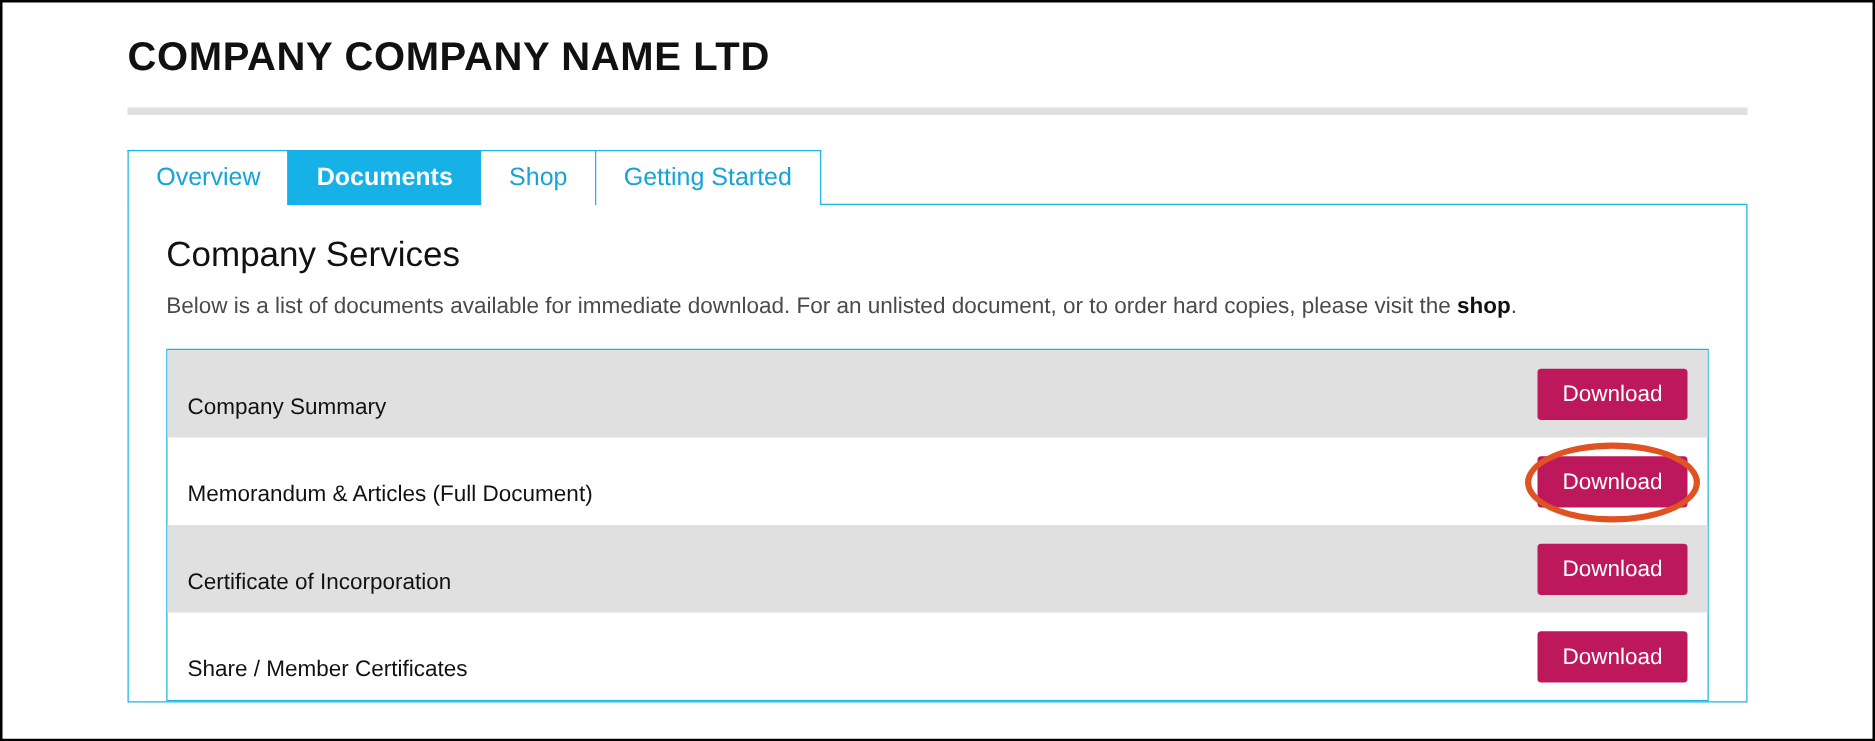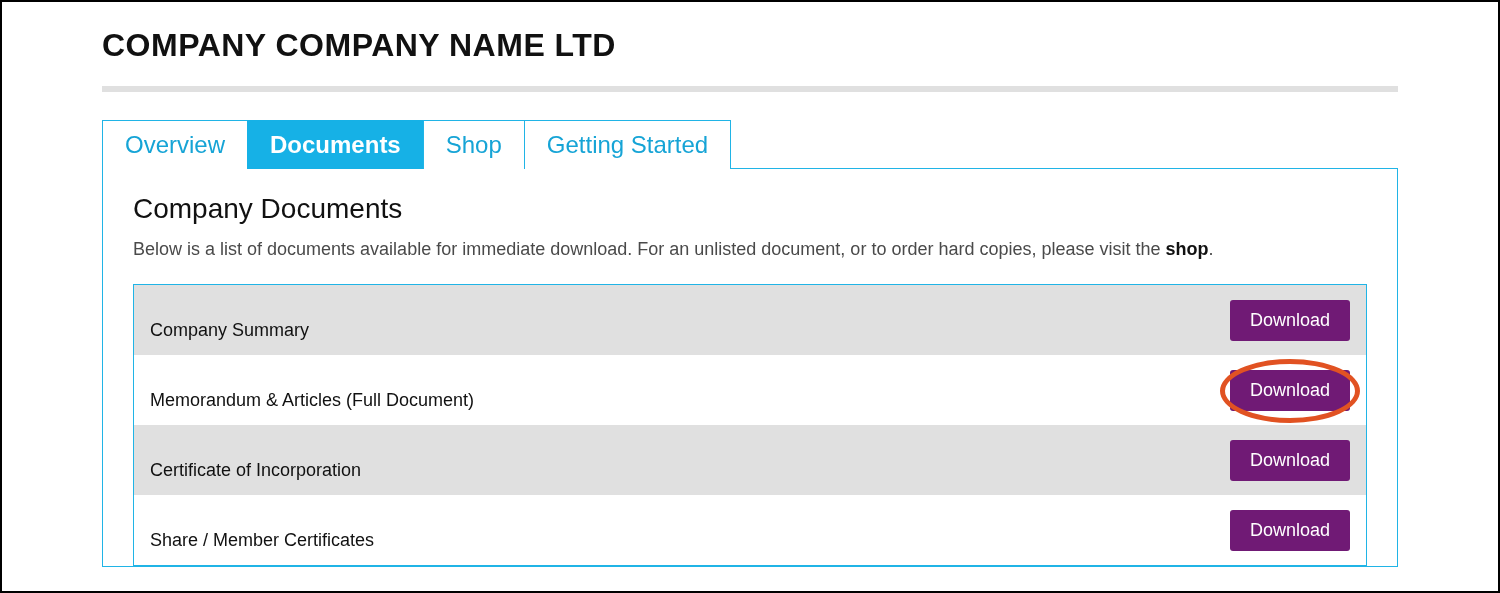--- a/index.html
+++ b/index.html
@@ -28,21 +28,21 @@
       display: flex;
       gap: 0;
       position: relative;
       z-index: 2;
     }
     .tab {
       border: 1px solid #20b4e6;
       border-bottom: none;
       background: #fff;
       color: #16a4d6;
-      font-size: 24px;
+      font-size: 20px;
       padding: 10px 22px;
       cursor: pointer;
       margin-right: -1px;
       white-space: nowrap;
       position: relative;
     }
     .tab.active {
       background: #16b1e6;
       color: #fff;
       border-color: #16b1e6;
@@ -83,21 +83,21 @@
       justify-content: space-between;
       padding: 14px 16px;
       min-height: 70px;
     }
     .doc-row.alt { background: #e0e0e0; }
     .doc-name {
       font-size: 18px;
       color: #111;
     }
     .download-btn {
-      background: #701a75;
+      background: #be185d;
       color: #fff;
       border: none;
       font-size: 18px;
       padding: 10px 20px;
       border-radius: 3px;
       cursor: pointer;
       position: relative;
     }
     .highlight-ellipse {
       position: absolute;
@@ -119,21 +119,21 @@
 <div class="hr"></div>
 
 <div class="tabs-row">
   <div class="tab first">Overview</div>
   <div class="tab active">Documents</div>
   <div class="tab">Shop</div>
   <div class="tab">Getting Started</div>
 </div>
 
 <div class="panel">
-  <h2 class="panel-title">Company Documents</h2>
+  <h2 class="panel-title">Company Services</h2>
   <p class="panel-desc">
     <span>Below is a list of documents available for immediate download. For an unlisted document, or to order hard copies, please visit the </span><span class="shop-link">shop</span><span>.</span>
   </p>
 
   <div class="doc-table">
 
     <div class="doc-row alt">
       <span class="doc-name">Company Summary</span>
       <div class="btn-wrap">
         <button class="download-btn">Download</button>

